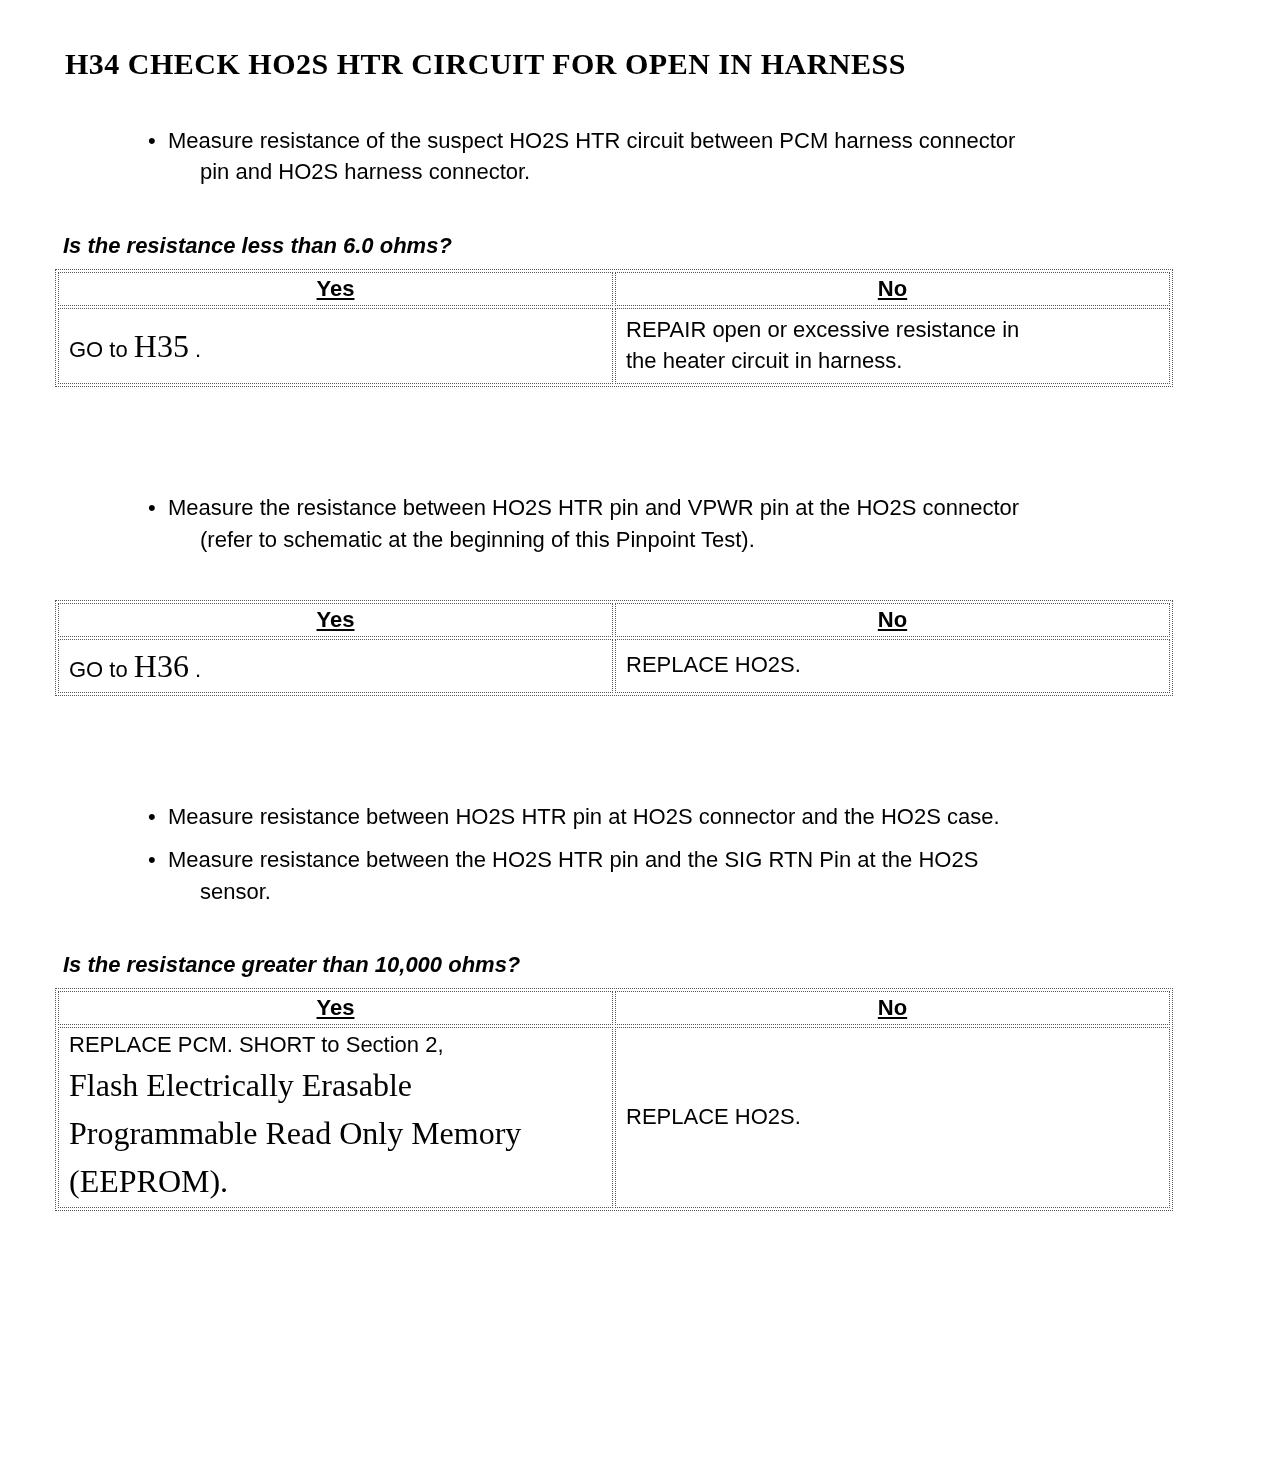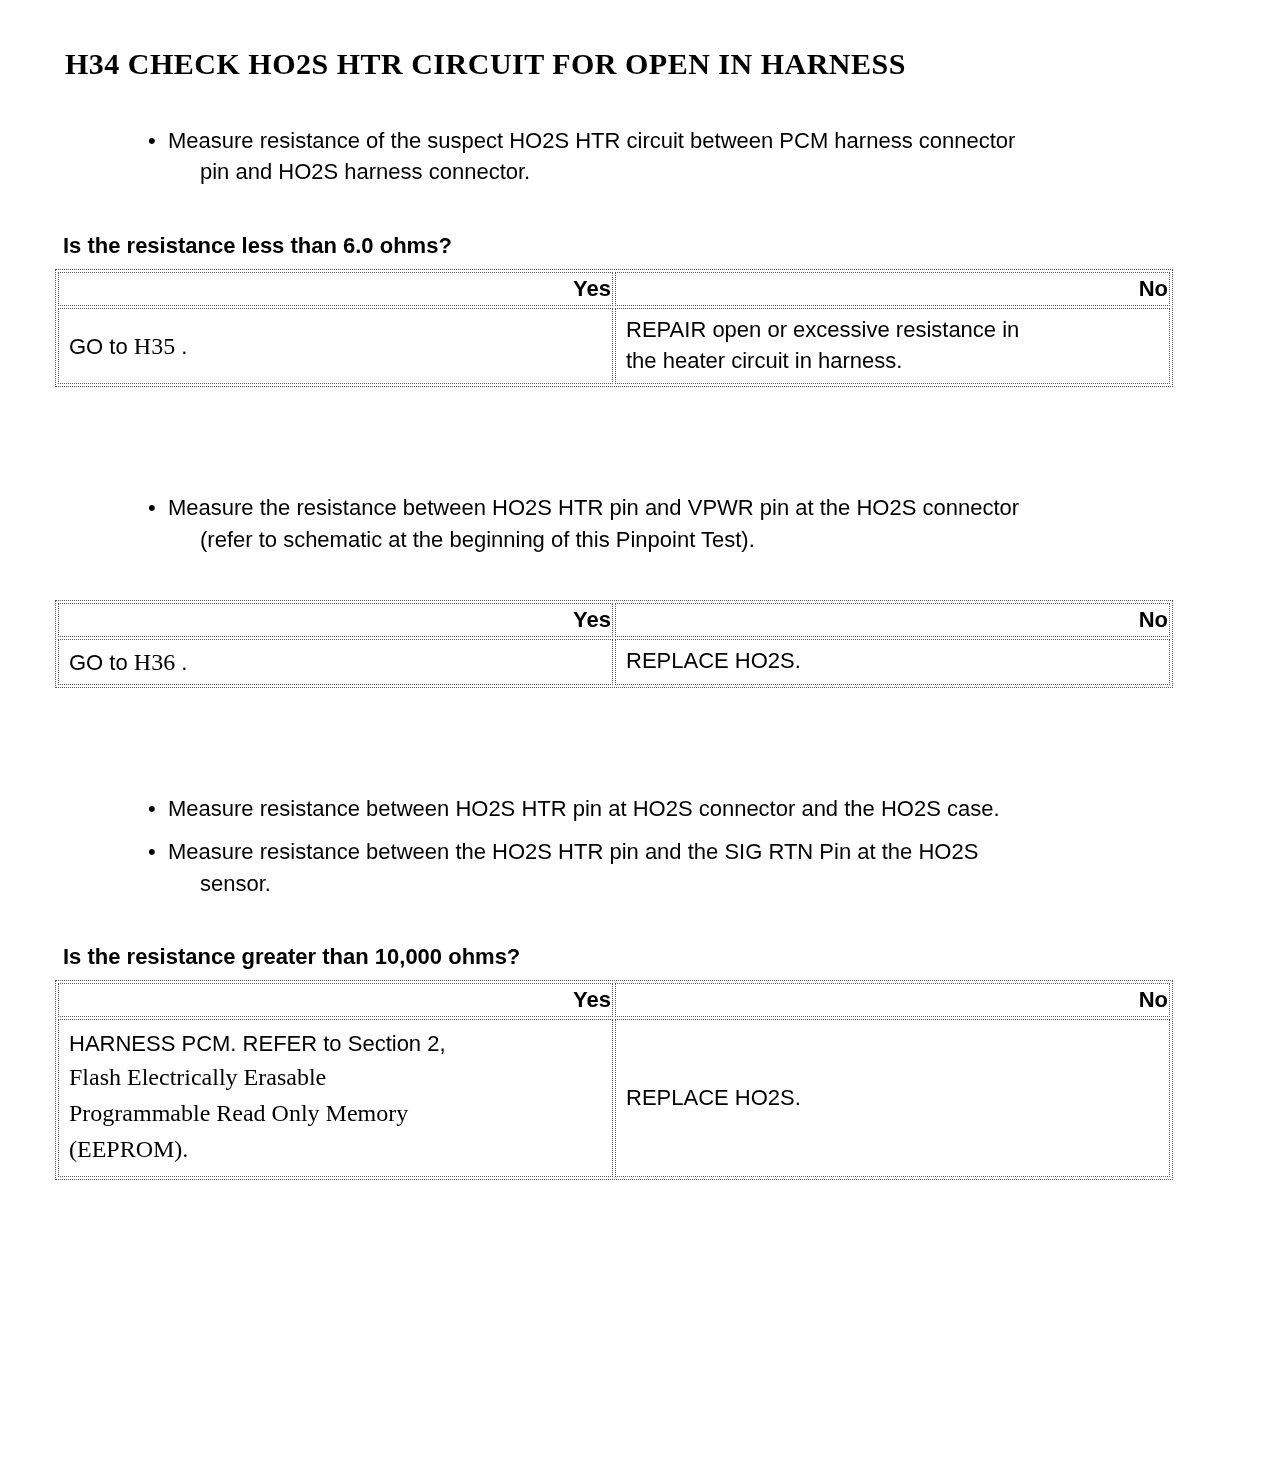--- a/index.html
+++ b/index.html
@@ -36,53 +36,55 @@
     line-height: 1.45;
     max-width: 1100px;
   }
   li.bullet::before { content: "\2022"; display: inline-block; width: 20px; text-indent: 0; }
   li.bullet + li.bullet { margin-top: 11px; }
 
   p.question {
     font-weight: bold;
     margin: 0 0 8px 8px;
     line-height: 1.3;
+    font-style: italic;
   }
 
   table.decision {
     border-collapse: separate;
     border-spacing: 2px;
     width: 1118px;
     border: 1px dotted #555;
     table-layout: fixed;
   }
   table.decision th,
   table.decision td { border: 1px dotted #555; }
   table.decision th {
     font-size: 22px;
     font-weight: bold;
     height: 34px;
-    text-align: right;
+    text-align: center;
     vertical-align: middle;
     width: 50%;
+    text-decoration: underline;
   }
   table.decision td {
     padding: 2px 10px;
     vertical-align: middle;
     line-height: 1.4;
     white-space: pre-wrap;
     font-size: 22px;
   }
   table.t1 td { height: 76px; }
   table.t2 td { height: 46px; }
   table.t3 td { height: 158px; }
 
   .serif-ref {
     font-family: "Liberation Serif", serif;
-    font-size: 24px;
+    font-size: 32px;
     line-height: 1.5;
   }
 </style>
 </head>
 <body>
 
 <div class="page">
 
   <section class="step">
     <h2 class="step-heading">H34 CHECK HO2S HTR CIRCUIT FOR OPEN IN HARNESS</h2>
@@ -132,21 +134,21 @@
 sensor.</li>
     </ul>
     <p class="question">Is the resistance greater than 10,000 ohms?</p>
     <table class="decision t3">
       <tbody>
           <tr>
         <th>Yes</th>
         <th>No</th>
       </tr>
       <tr>
-        <td><span>HARNESS PCM. REFER to Section 2,
+        <td><span>REPLACE PCM. SHORT to Section 2,
 </span><span class="serif-ref">Flash Electrically Erasable
 Programmable Read Only Memory
 (EEPROM).</span><span></span></td>
         <td>REPLACE HO2S.</td>
       </tr>
     </tbody>
       </table>
   </section>
 
 </div>

